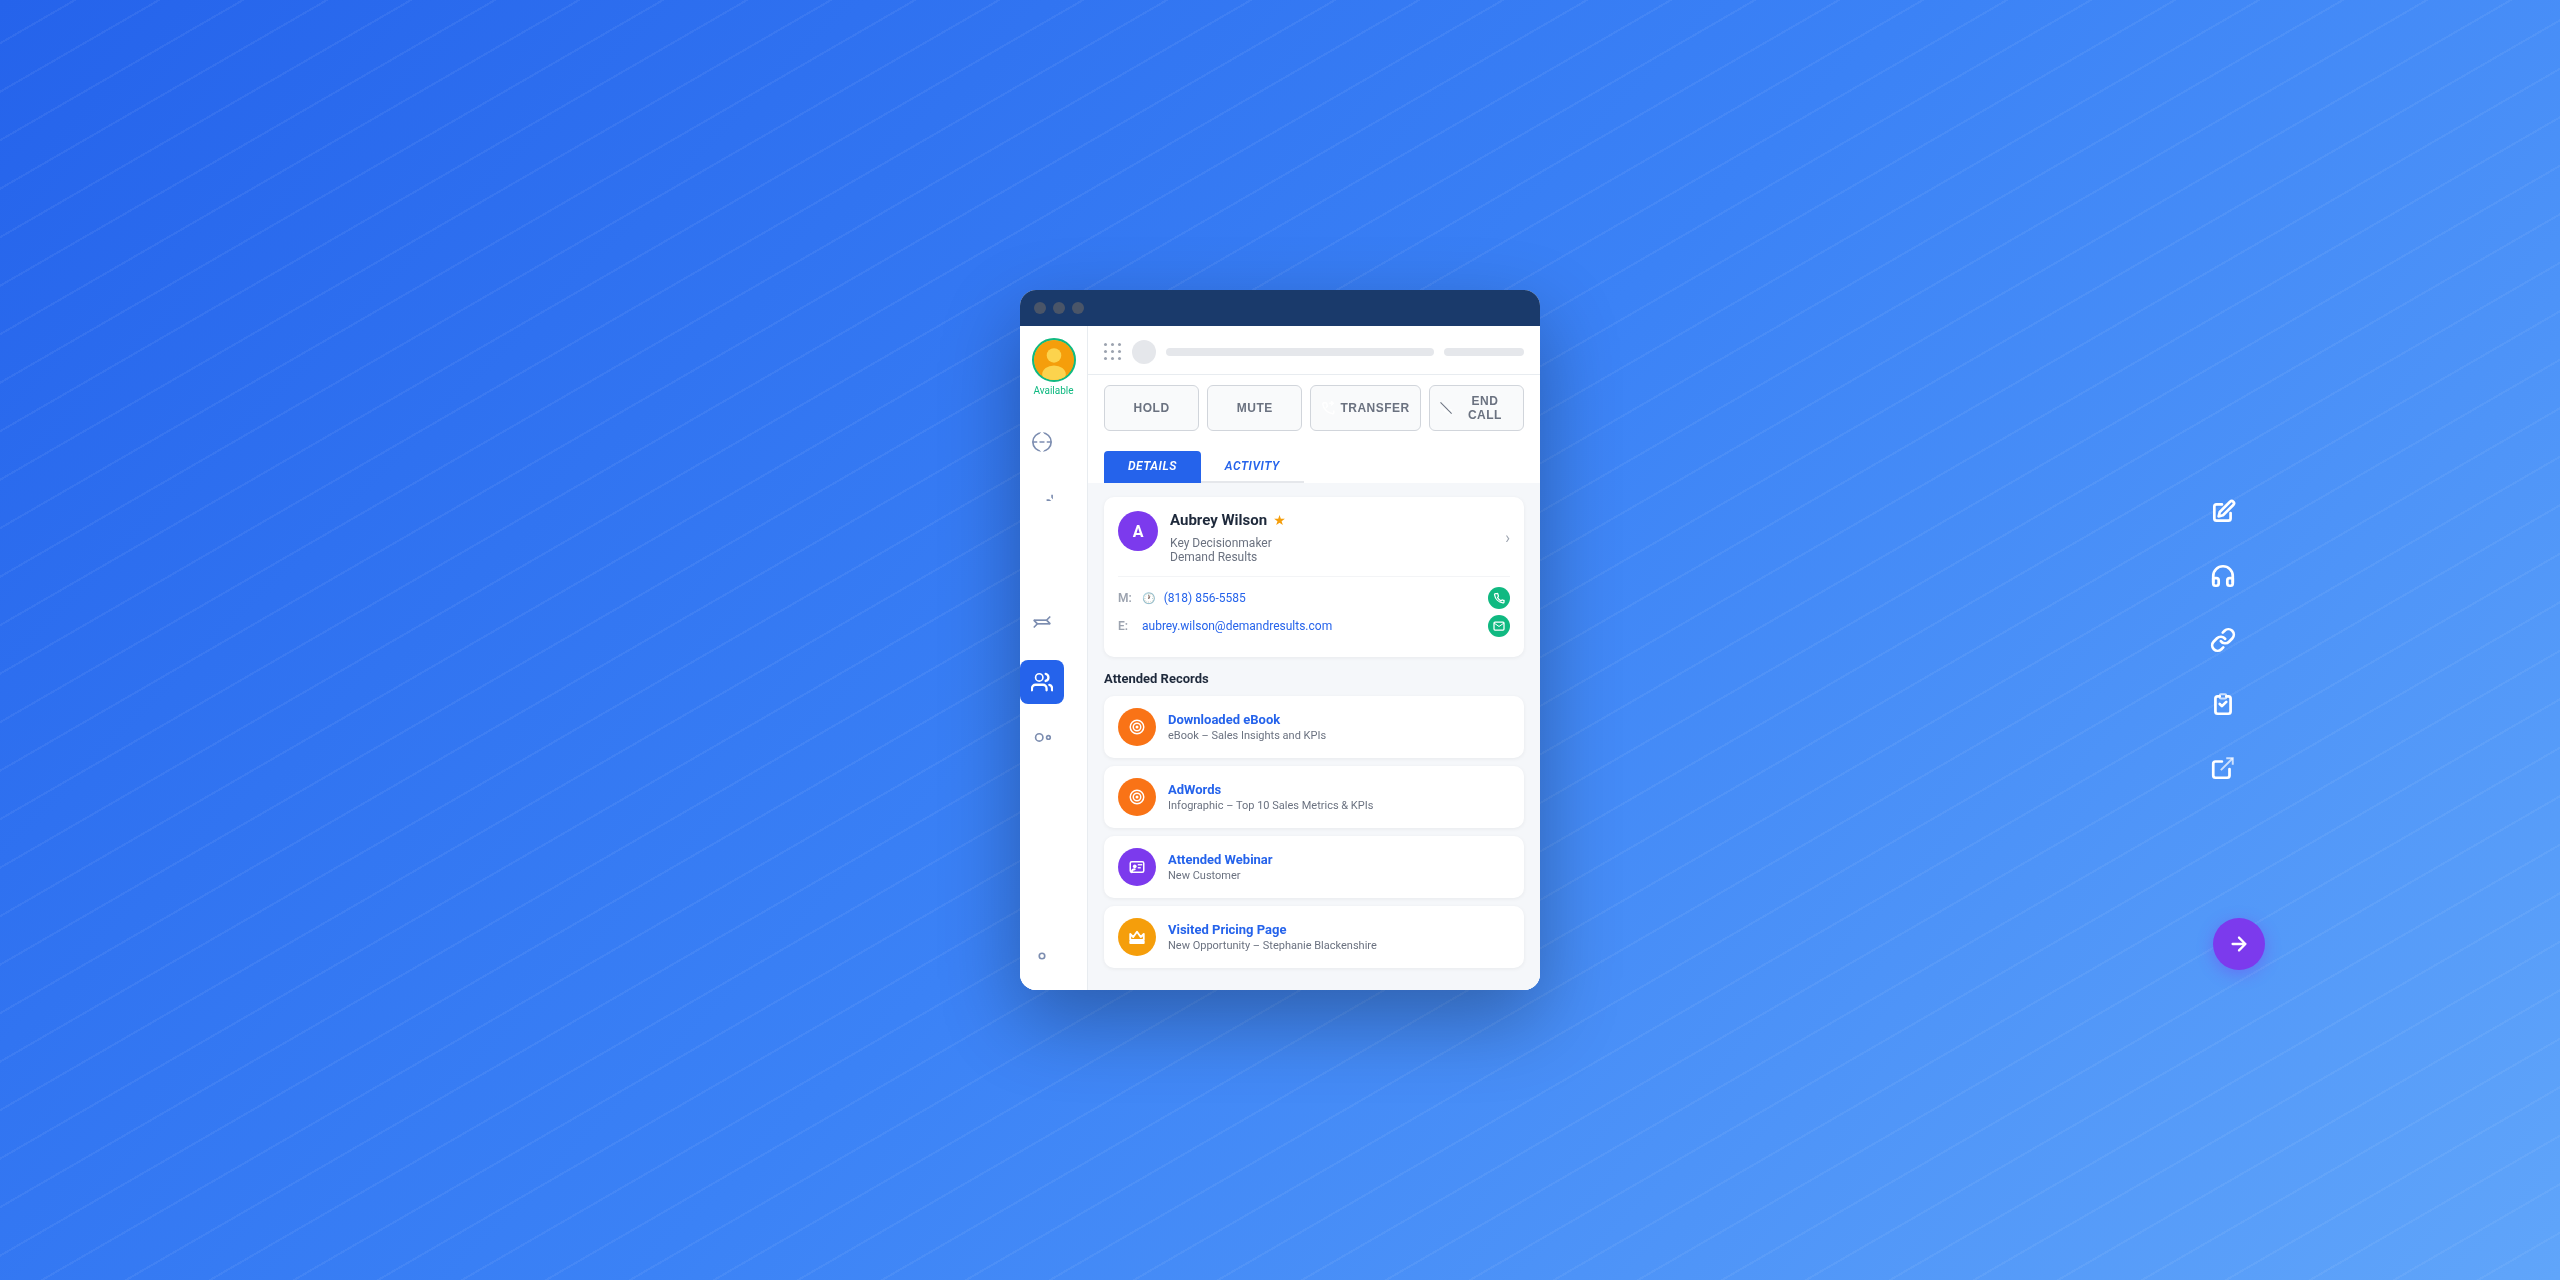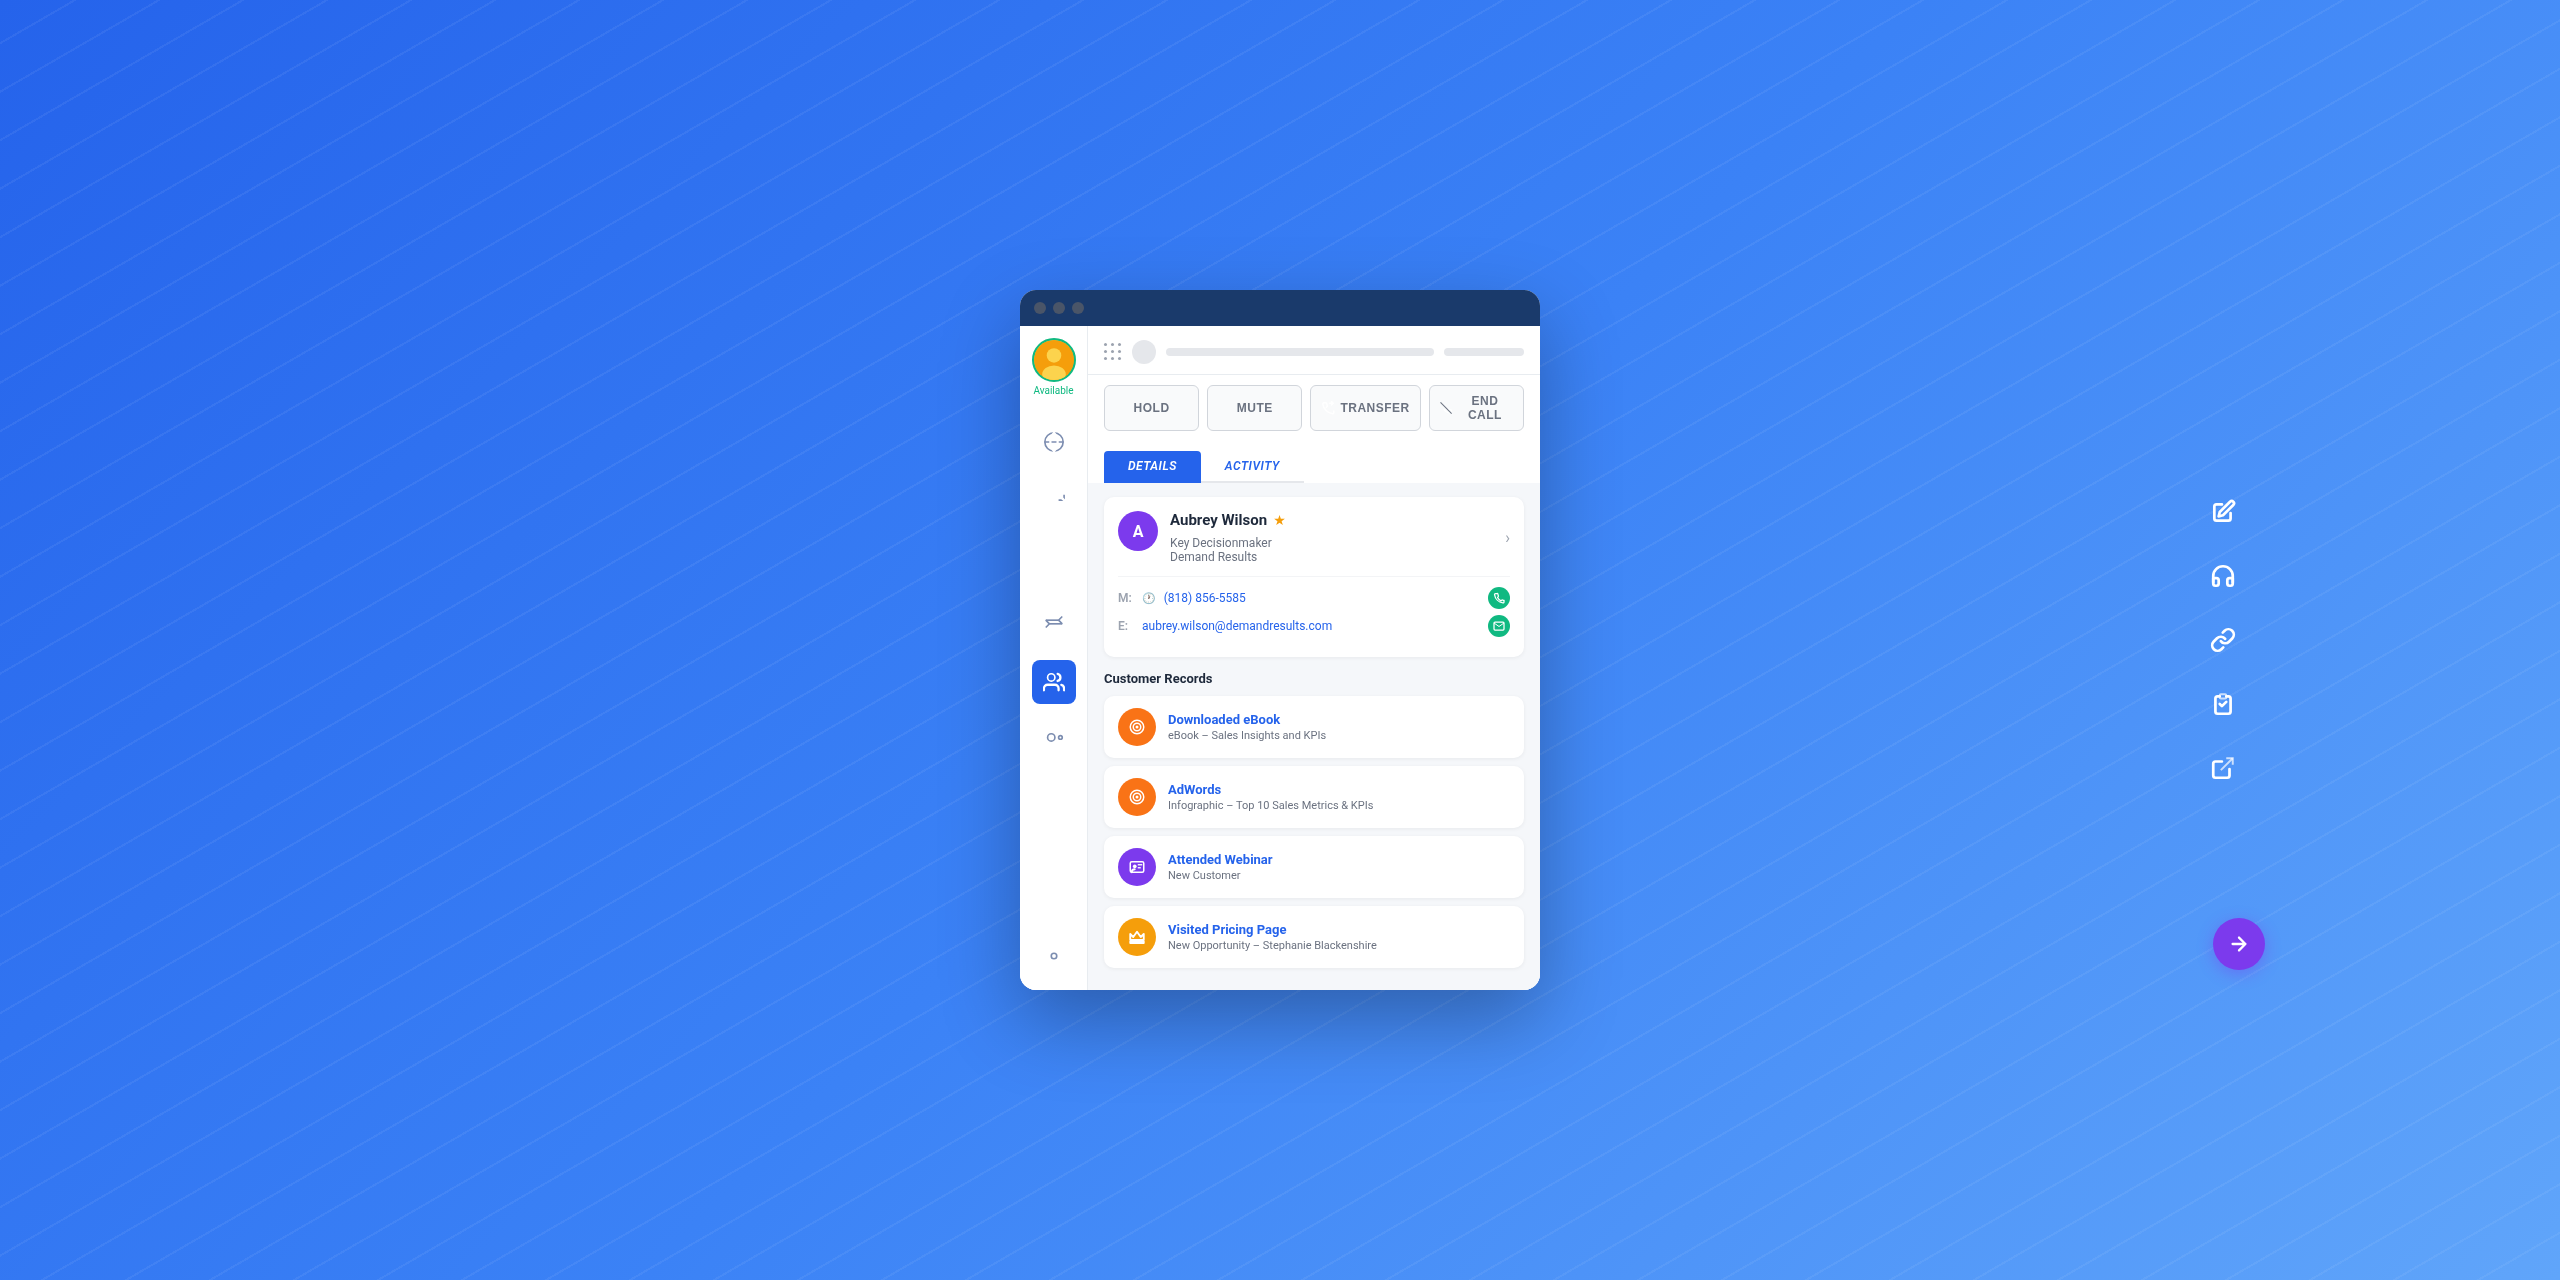--- a/index.html
+++ b/index.html
@@ -68,21 +68,20 @@
       display: flex;
       background: #f5f7fa;
     }
 
     
     .sidebar {
       width: 68px;
       background: #fff;
       display: flex;
       flex-direction: column;
-      align-items: center;
       padding: 12px 0;
       gap: 16px;
       border-right: 1px solid #e8ecf0;
     }
 
     .sidebar-avatar-wrap {
       display: flex;
       flex-direction: column;
       align-items: center;
       margin-bottom: 8px;
@@ -668,21 +667,21 @@
                 <div class="detail-action email-action">
                   <svg viewBox="0 0 24 24">
                     <path d="M4 4h16c1.1 0 2 .9 2 2v12c0 1.1-.9 2-2 2H4c-1.1 0-2-.9-2-2V6c0-1.1.9-2 2-2z" stroke="white" stroke-width="2" fill="none"></path>
                     <polyline points="22,6 12,13 2,6" stroke="white" stroke-width="2" fill="none"></polyline>
                   </svg>
                 </div>
               </div>
             </div>
           </div>
 
-          <div class="section-title">Customer Records</div>
+          <div class="section-title">Attended Records</div>
 
           <div class="record-card">
             <div class="record-icon orange">
               <svg viewBox="0 0 24 24">
                 <circle cx="12" cy="12" r="9" fill="none" stroke="white" stroke-width="2"></circle>
                 <circle cx="12" cy="12" r="5" fill="none" stroke="white" stroke-width="2"></circle>
                 <circle cx="12" cy="12" r="2" fill="white"></circle>
               </svg>
             </div>
             <div class="record-info">

